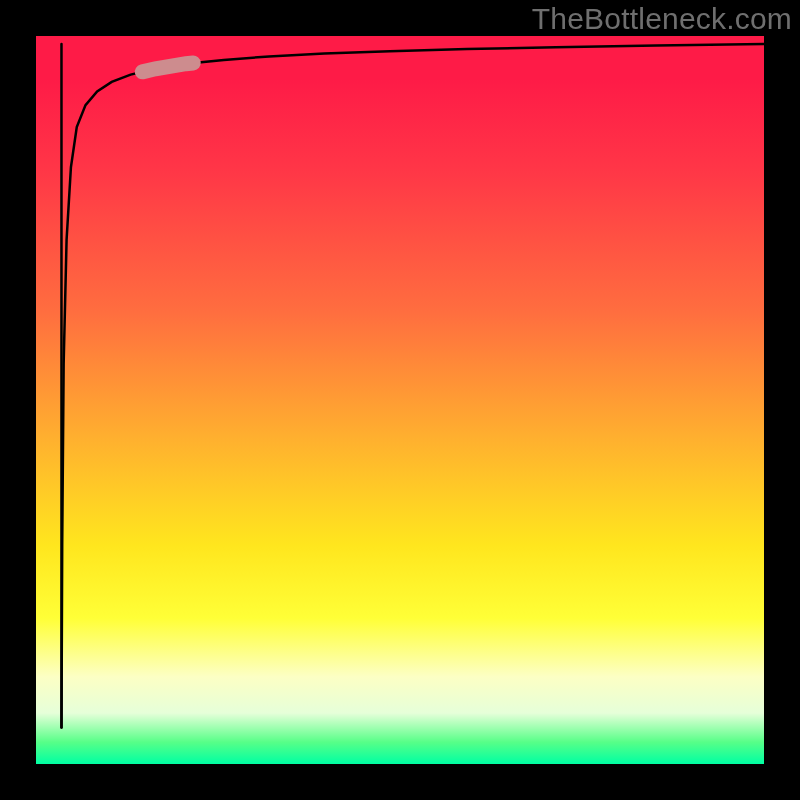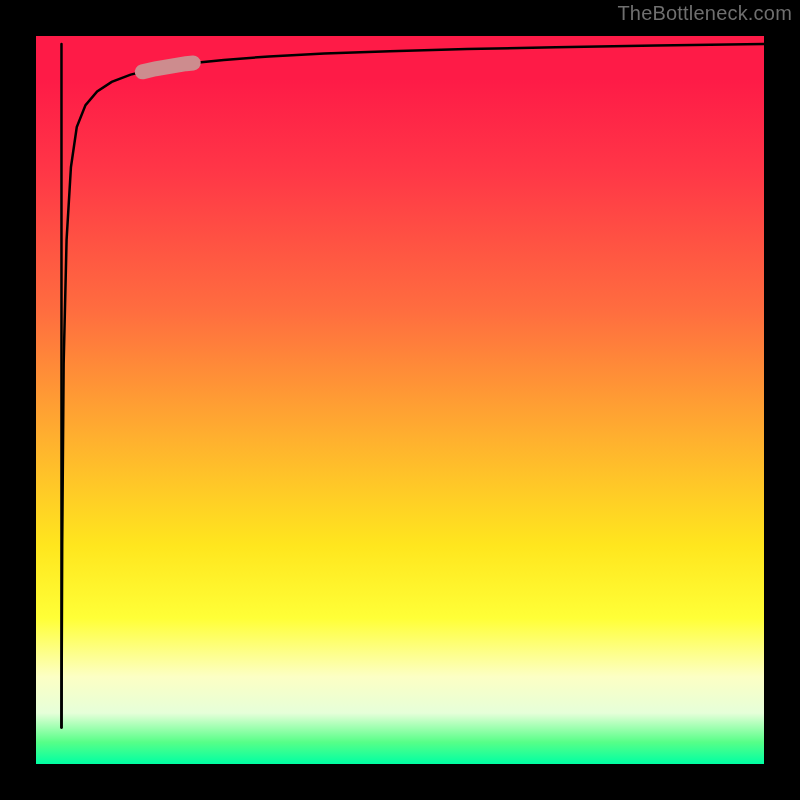--- a/index.html
+++ b/index.html
@@ -13,21 +13,21 @@
     position: relative;
     width: 800px;
     height: 800px;
     background: #000000;
   }
   .attribution {
     position: absolute;
     top: 2px;
     right: 8px;
     font-family: Arial, Helvetica, sans-serif;
-    font-size: 20px;
+    font-size: 30px;
     color: #6f6f6f;
     letter-spacing: 0.2px;
     user-select: none;
   }
   
   .plot {
     position: absolute;
     left: 36px;
     top: 36px;
     width: 728px;

